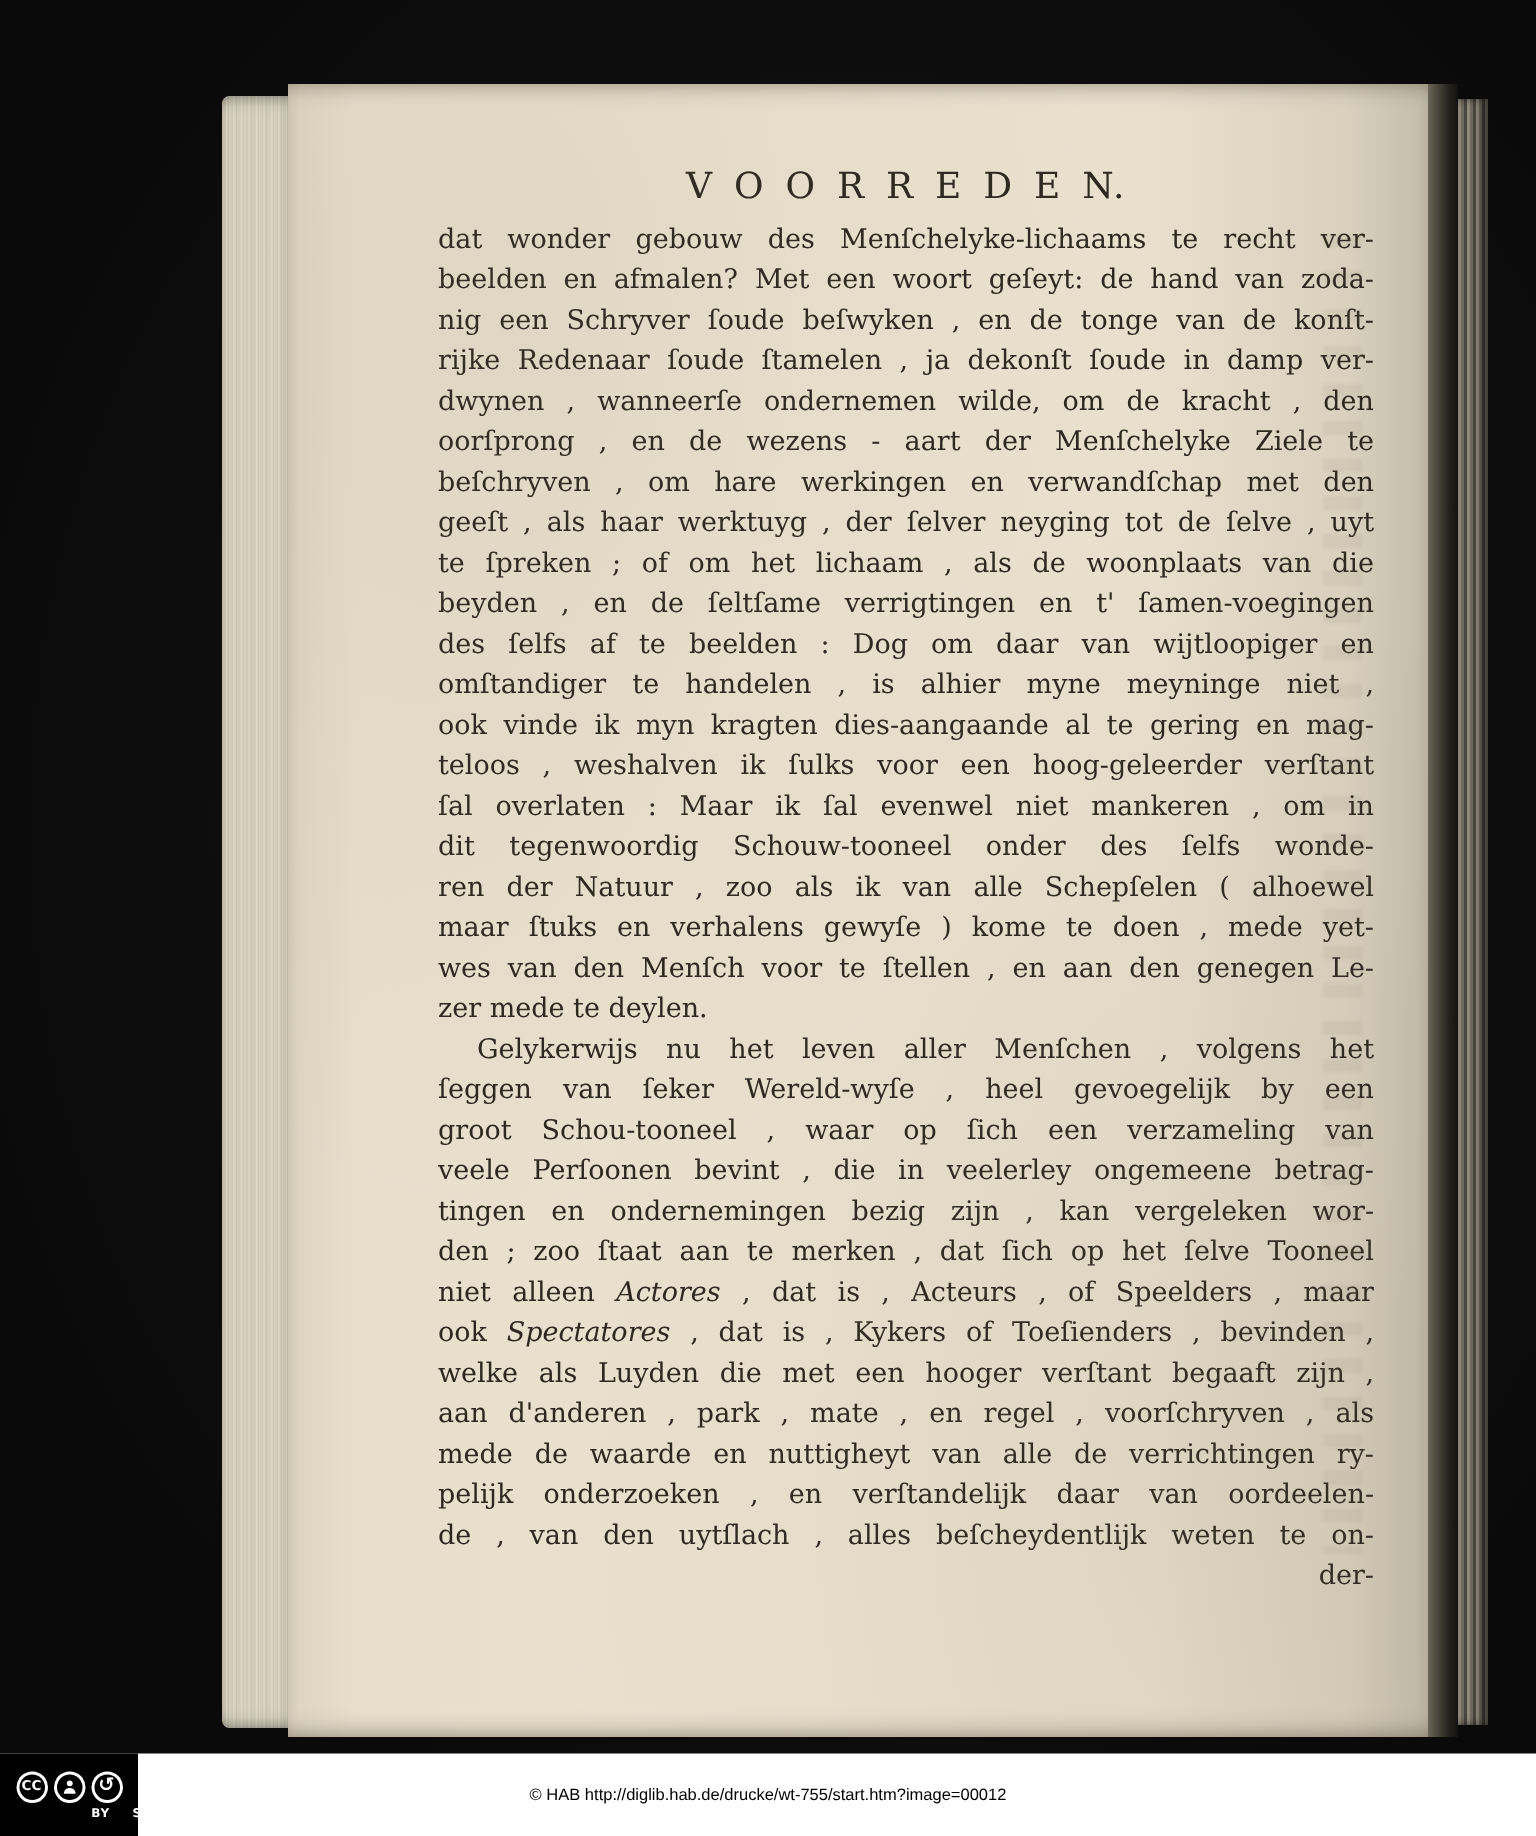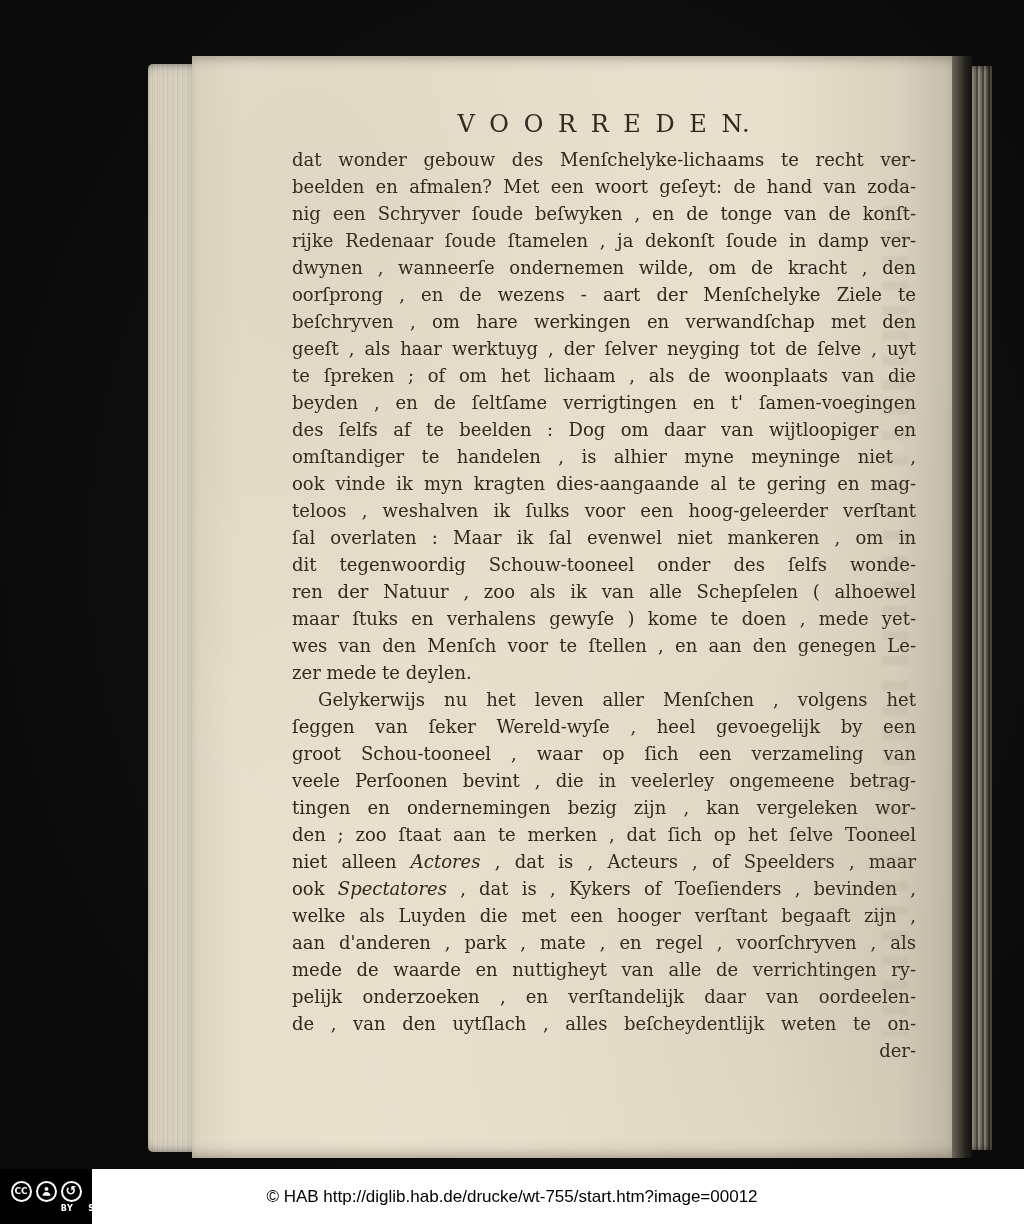--- a/index.html
+++ b/index.html
@@ -55,21 +55,21 @@
   .cc-circles{display:flex;gap:4px;align-items:center;}
   .cc-circle{width:21px;height:21px;border:2px solid #fff;border-radius:50%;
     display:flex;align-items:center;justify-content:center;color:#fff;
     font-family:"DejaVu Sans", sans-serif;font-weight:bold;font-size:9px;line-height:1;}
   .cc-circle svg{display:block}
   .sa-glyph{font-size:13px;margin-top:-2px;}
   .cc-sub{display:flex;gap:15px;color:#fff;font-family:"DejaVu Sans", sans-serif;
     font-weight:bold;font-size:8px;letter-spacing:.5px;margin-left:26px;padding-left:44px;}
   .attribution{position:absolute;left:0;right:0;top:0;height:55px;display:flex;
     align-items:center;justify-content:center;
-    font-family:"Liberation Sans", sans-serif;font-size:17px;color:#000;}
+    font-family:"Liberation Sans", sans-serif;font-size:11px;color:#000;}
 </style>
 </head>
 <body>
 
 <div class="stage">
 
   <div class="book">
     <div class="fore-edge"></div>
 
     <div class="page">

